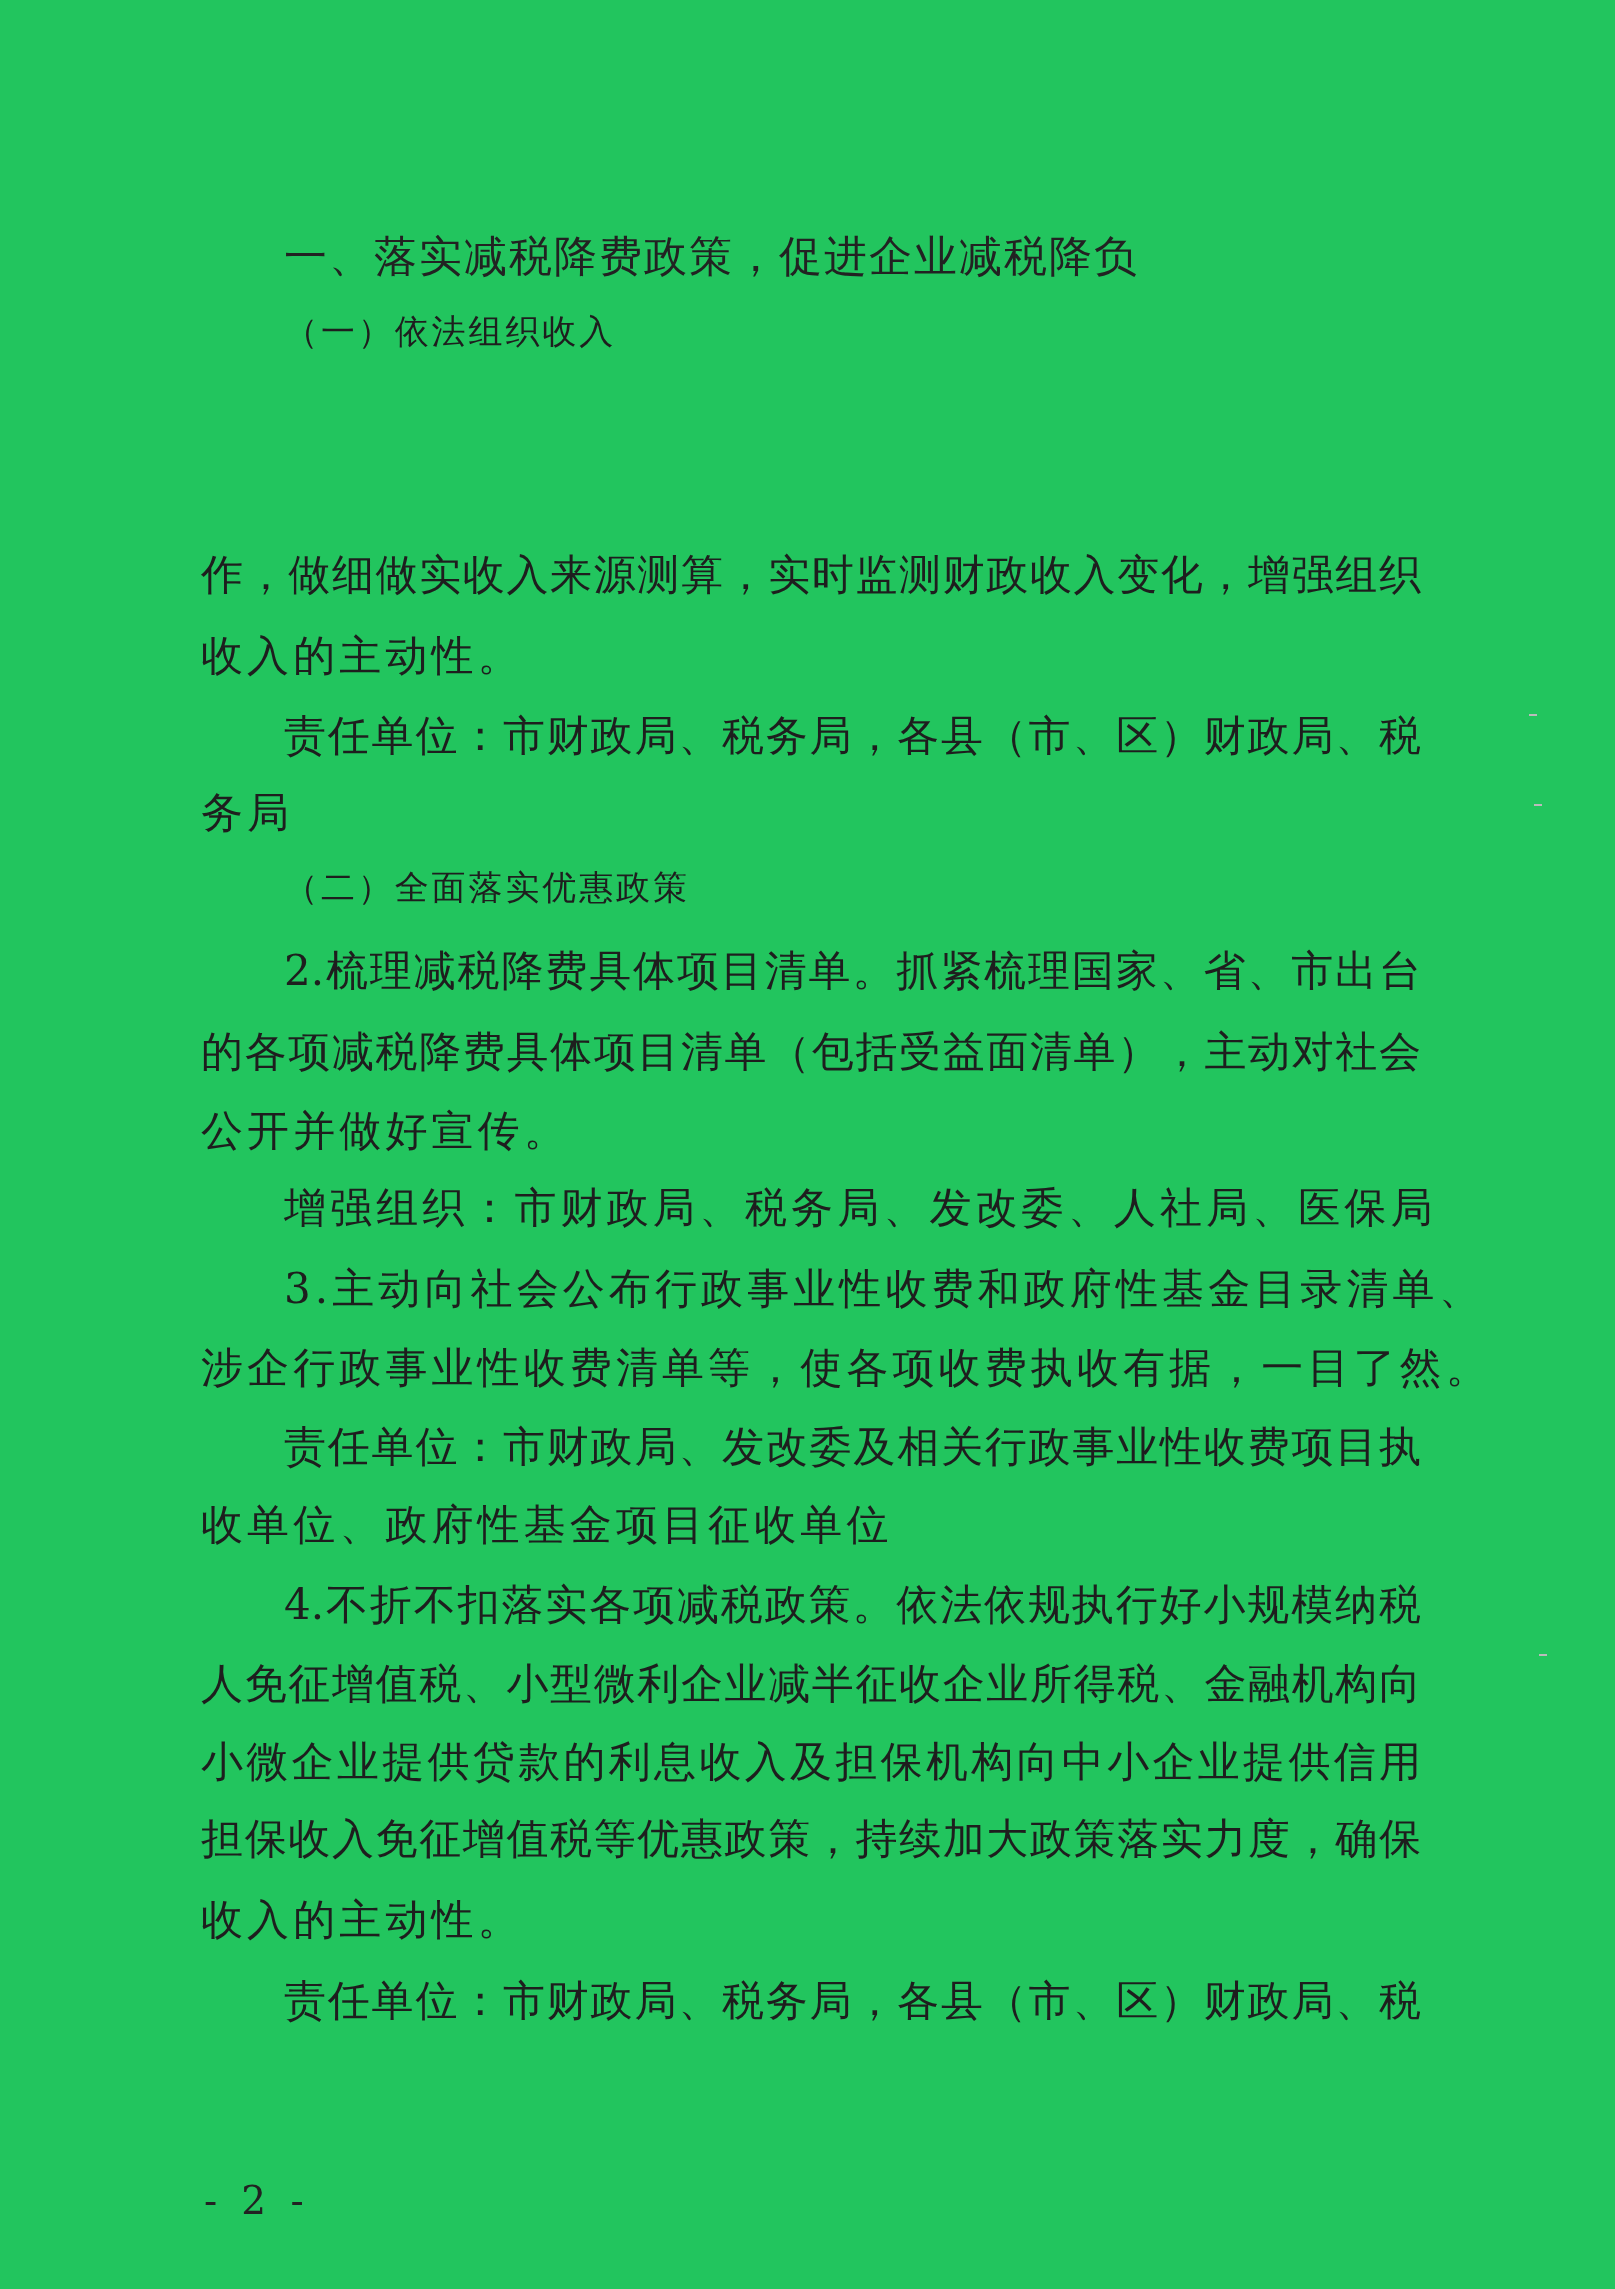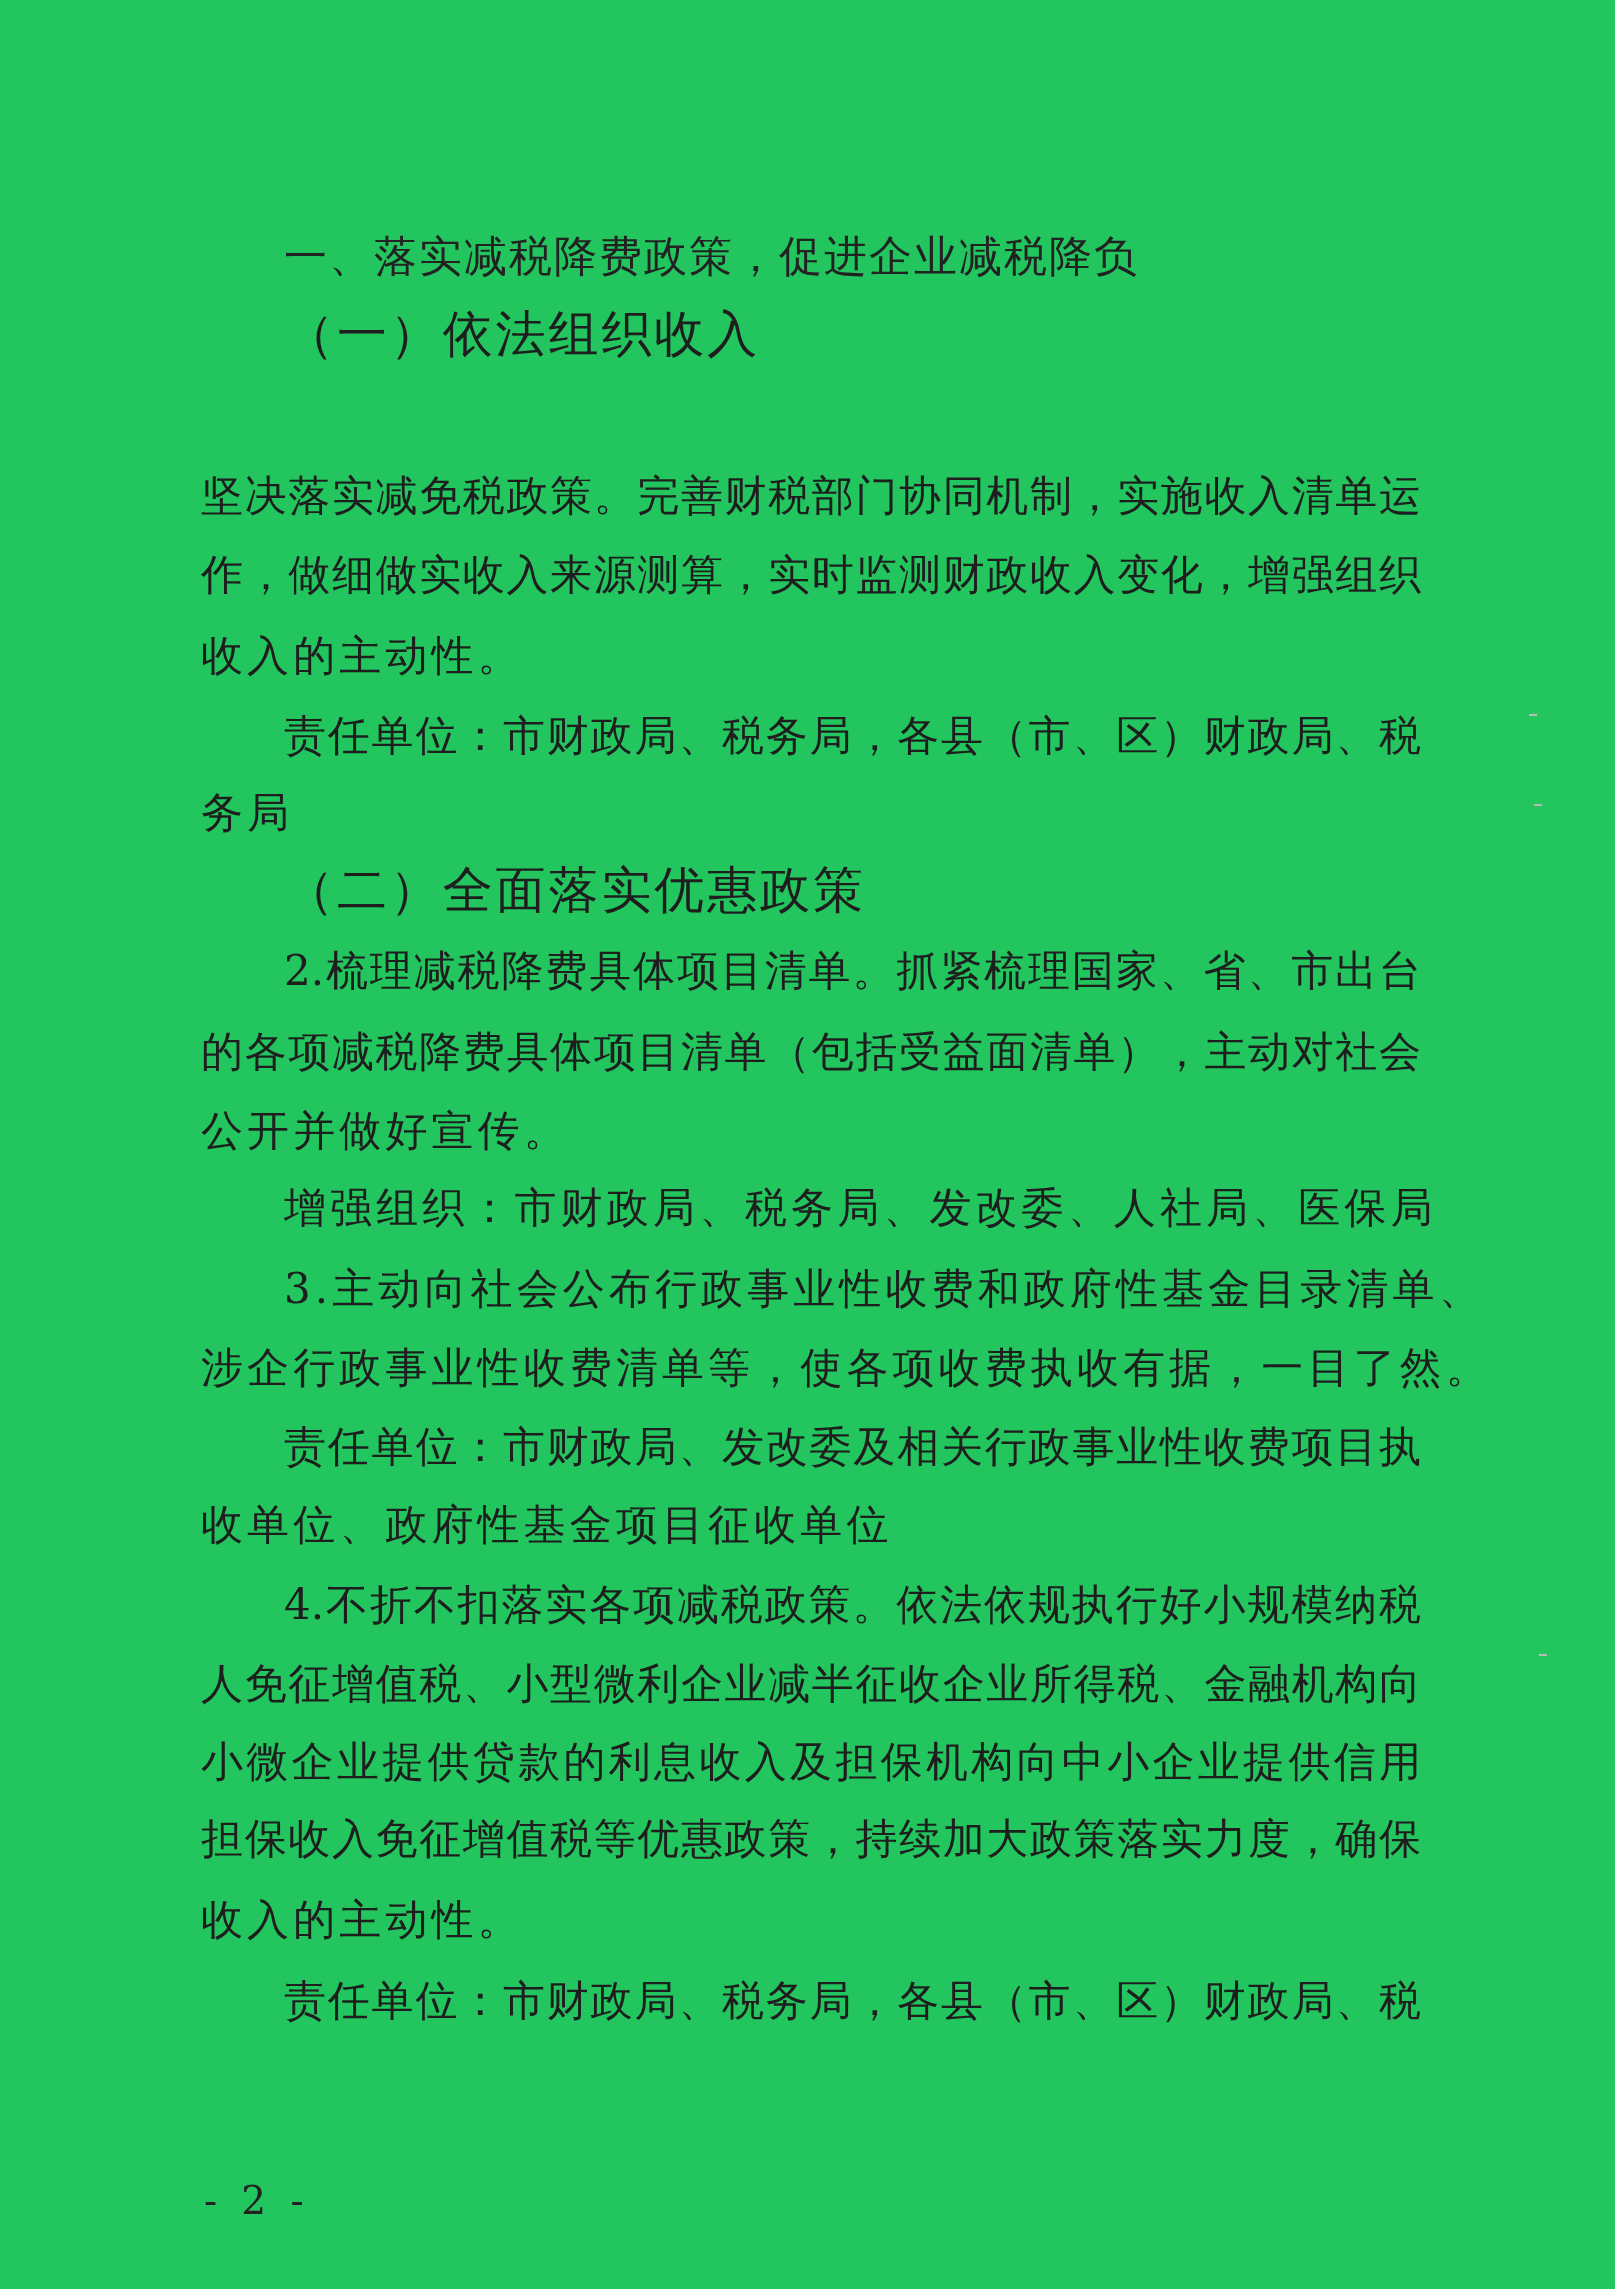--- a/index.html
+++ b/index.html
@@ -21,22 +21,22 @@
   .indent { left: 284px; width: 1137px; }
   .heading {
     font-family: "DejaVu Sans", "Liberation Sans", sans-serif;
     font-size: 43px;
     font-weight: normal;
     color: #222;
     letter-spacing: 2px;
     left: 284px;
   }
   .subheading {
-    font-family: Liberation Serif, serif;
-    font-size: 50px;
+    font-family: Liberation Mono, monospace;
+    font-size: 34px;
     letter-spacing: 2.9px;
   }
   .page-number {
     position: absolute;
     left: 204px;
     top: 2178px;
     font-family: "DejaVu Serif", "Liberation Serif", serif;
     font-size: 39px;
     color: #222;
     letter-spacing: 5.9px;
@@ -45,21 +45,20 @@
 </style>
 </head>
 <body>
 
 <div class="page">
 
   <div class="line heading" style="top:227px;">一、落实减税降费政策，促进企业减税降负</div>
 
   <div class="line indent subheading" style="top:305px;">（一）依法组织收入</div>
 
-  <div class="line justify" style="top:466px;">坚决落实减免税政策。完善财税部门协同机制，实施收入清单运</div>
   <div class="line justify" style="top:545px;">作，做细做实收入来源测算，实时监测财政收入变化，增强组织</div>
   <div class="line" style="top:626px;">收入的主动性。</div>
 
   <div class="line indent justify" style="top:706px;">责任单位：市财政局、税务局，各县（市、区）财政局、税</div>
   <div class="line" style="top:783px;">务局</div>
 
   <div class="line indent subheading" style="top:861px;">（二）全面落实优惠政策</div>
 
   <div class="line indent justify" style="top:941px;">2.梳理减税降费具体项目清单。抓紧梳理国家、省、市出台</div>
   <div class="line justify" style="top:1022px;">的各项减税降费具体项目清单（包括受益面清单），主动对社会</div>

